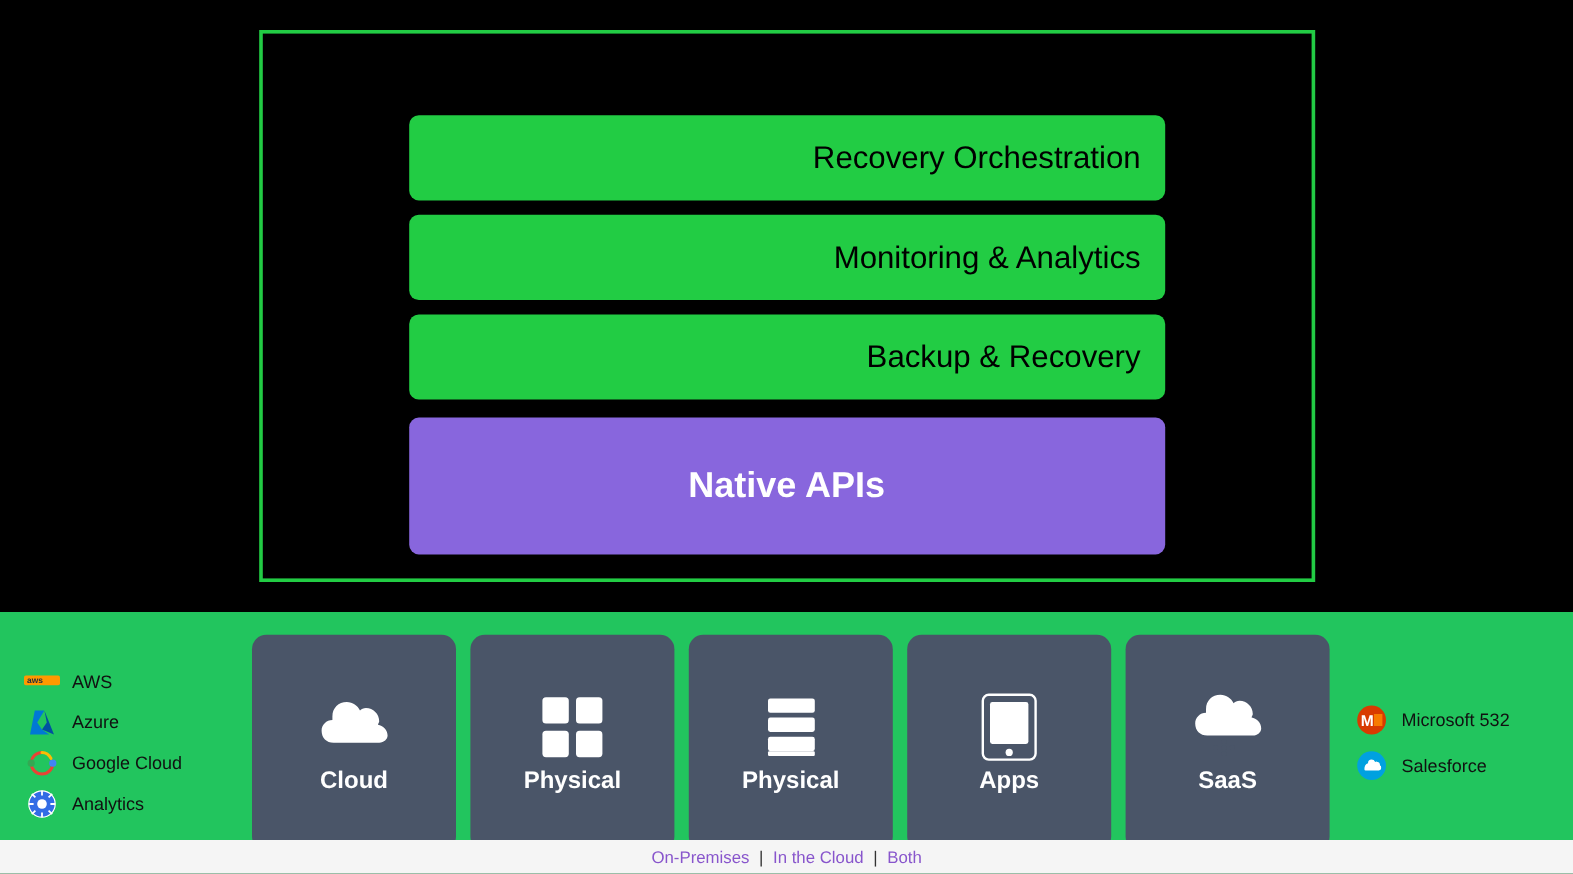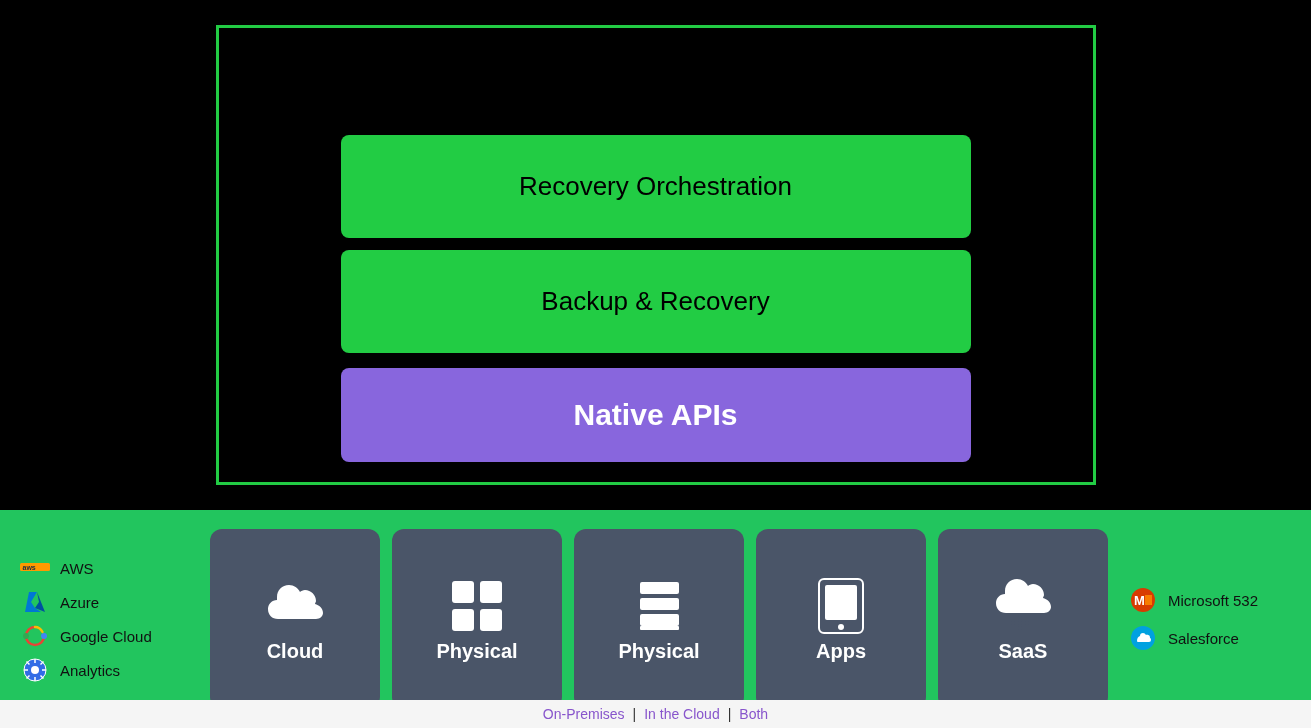--- a/index.html
+++ b/index.html
@@ -49,35 +49,35 @@
       display: flex;
       flex-direction: column;
       gap: 12px;
       width: 630px;
       margin-bottom: 15px;
     }
 
     .service-block {
       background: #22cc44;
       border-radius: 8px;
-      padding: 36px 20px;
-      text-align: center;
+      padding: 20px 20px;
+      text-align: right;
     }
 
     .service-block-text {
       font-size: 26px;
       font-weight: 500;
       color: #000000;
     }
 
     .native-apis-block {
       background: #8866dd;
       border-radius: 8px;
       width: 630px;
-      padding: 30px 20px;
+      padding: 40px 20px;
       text-align: center;
     }
 
     .native-apis-text {
       font-size: 30px;
       font-weight: 700;
       color: #ffffff;
     }
 
     
@@ -213,20 +213,23 @@
 </head>
 <body>
 
 <div class="page-container">
 
   <div class="top-section">
     <div class="green-border-box">
       <div class="service-blocks">
         <div class="service-block">
           <span class="service-block-text">Recovery Orchestration</span>
+        </div>
+        <div class="service-block">
+          <span class="service-block-text">Monitoring &amp; Analytics</span>
         </div>
         <div class="service-block">
           <span class="service-block-text">Backup &amp; Recovery</span>
         </div>
       </div>
       <div class="native-apis-block">
         <span class="native-apis-text">Native APIs</span>
       </div>
     </div>
   </div>

